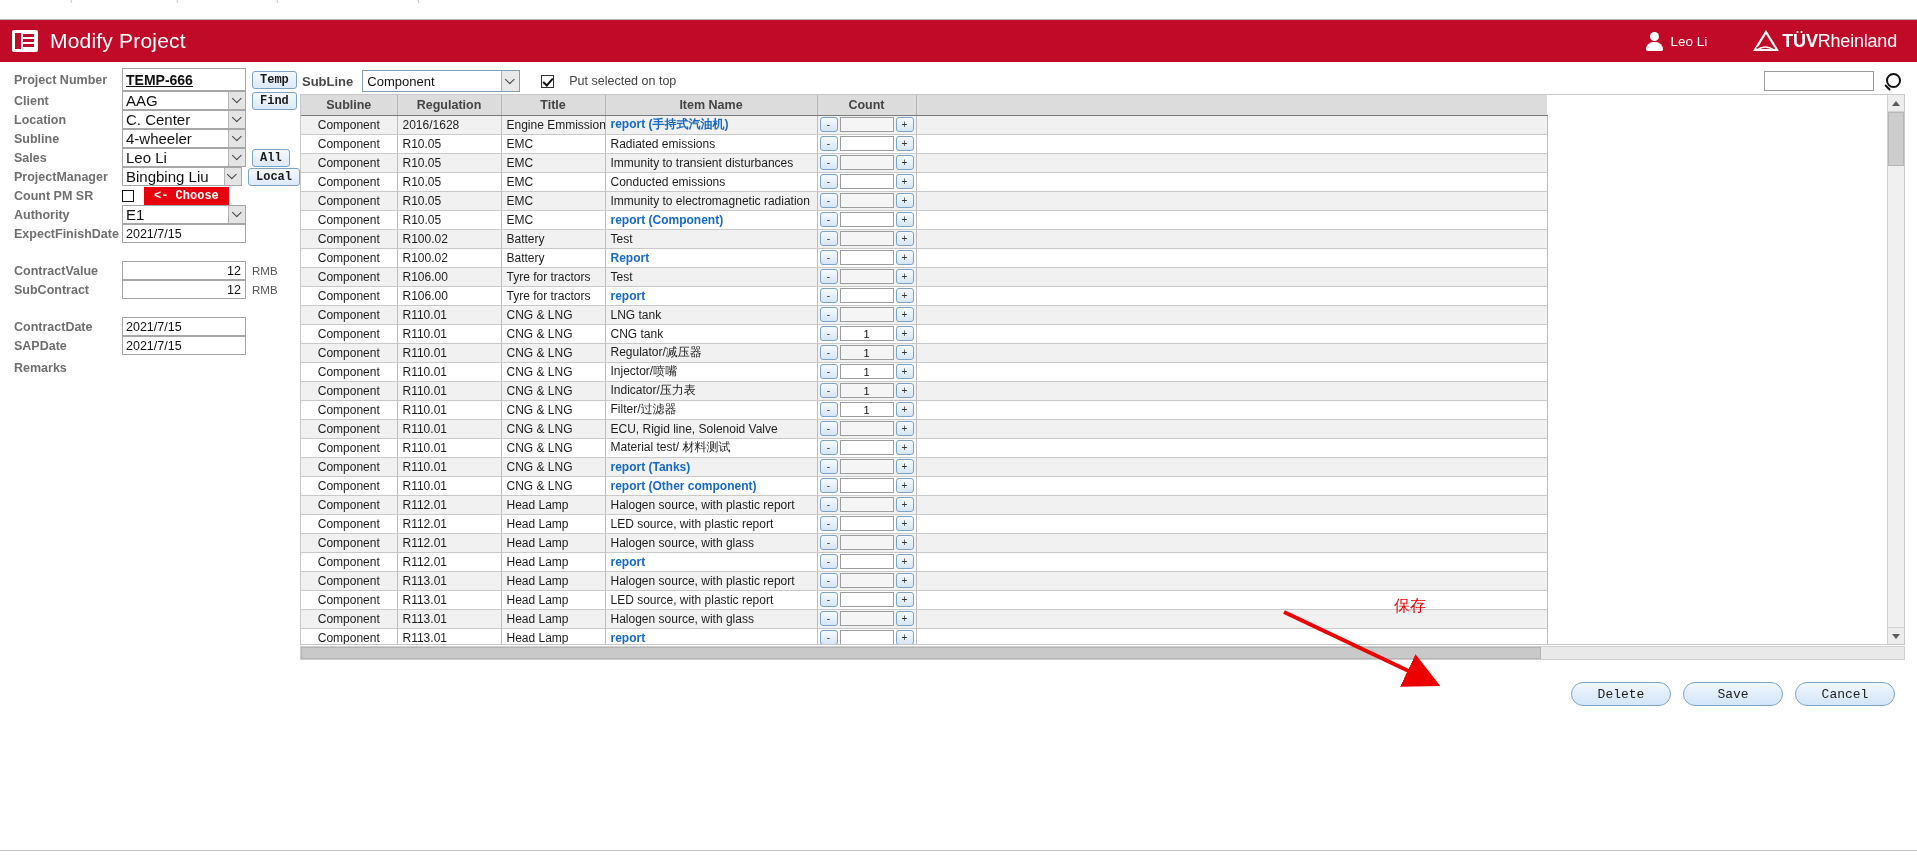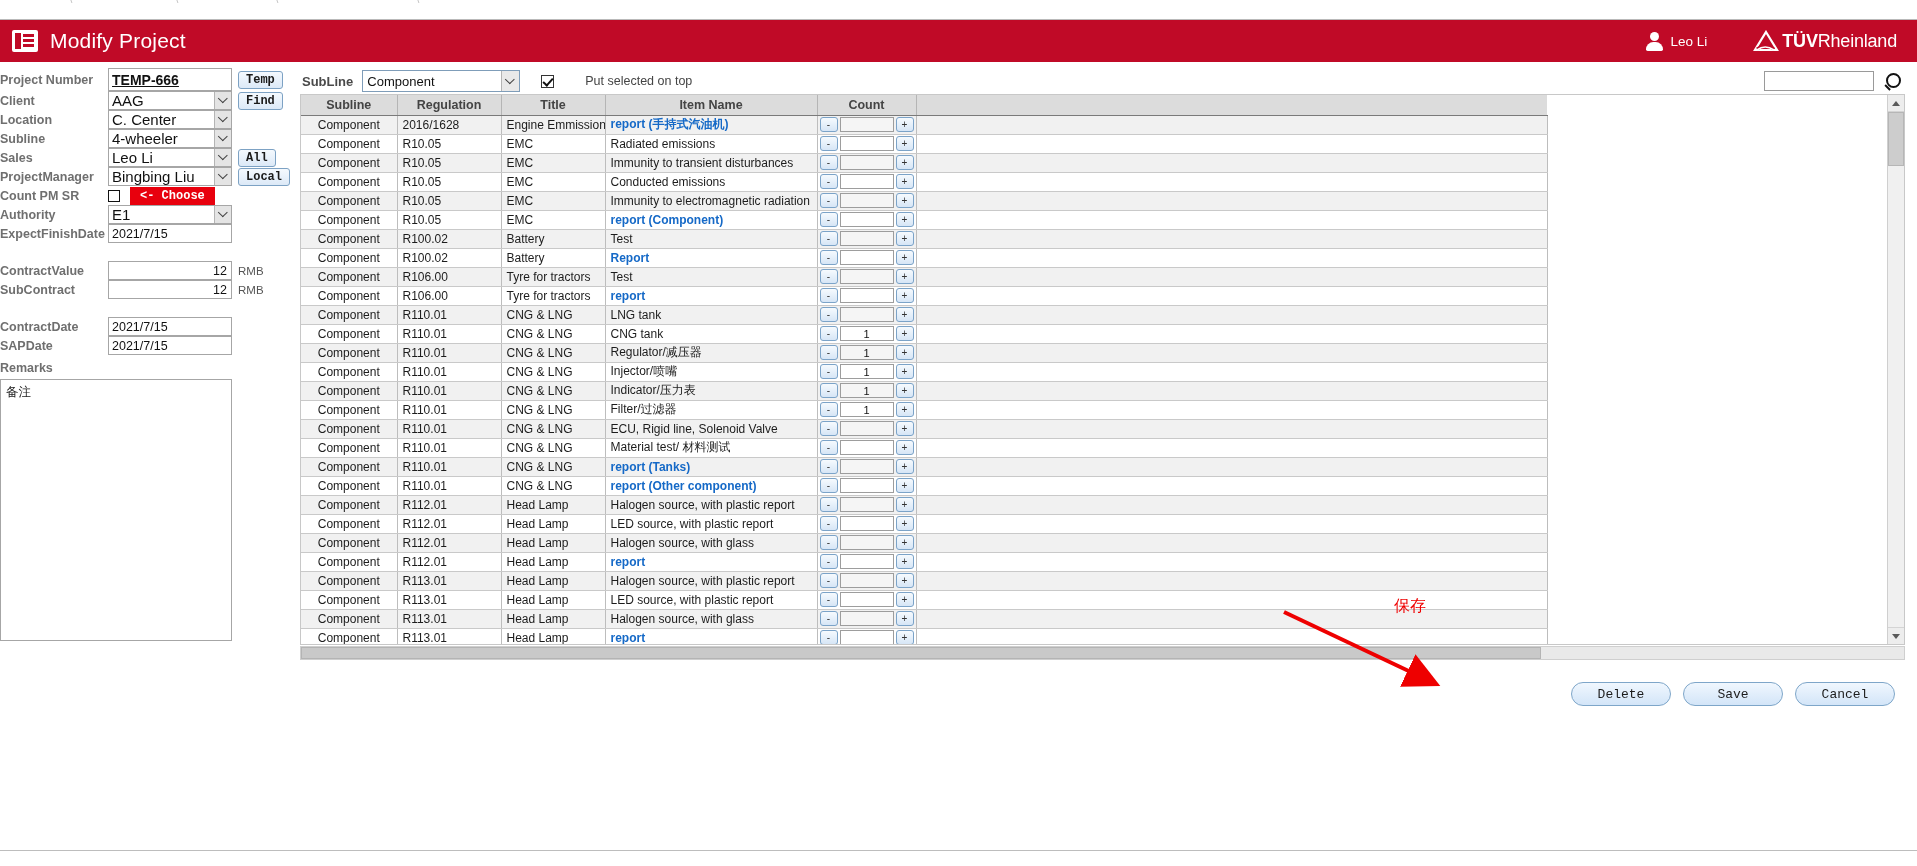--- a/index.html
+++ b/index.html
@@ -116,21 +116,21 @@
     background: #c00a27; padding: 2px 4px;
   }
   .tuv-tri { margin-right: 3px; }
   .tuv-text { font-size: 18px; color: #fff; letter-spacing: -.2px; }
   .tuv-text b { font-weight: bold; }
 
   
   .body-wrap { display: flex; height: 805px; padding-top: 6px; }
 
   
-  .form-pane { width: 300px; flex: 0 0 auto; padding-left: 0; }
+  .form-pane { width: 300px; flex: 0 0 auto; padding-left: 14px; }
   .form-row {
     display: flex; align-items: center;
     height: 19px; margin-bottom: 0px;
   }
   .form-row.tall { height: 23px; }
   .flabel {
     width: 108px; flex: 0 0 auto;
     font-size: 12.5px; color: #6f6f6f; font-weight: bold;
   }
   .finput {
@@ -228,21 +228,21 @@
     margin-left: 12px;
     position: relative; flex: 0 0 auto;
   }
   .tb-check::after {
     content: "";
     position: absolute; left: 3px; top: 0px;
     width: 4px; height: 8px;
     border-right: 2px solid #111; border-bottom: 2px solid #111;
     transform: rotate(42deg);
   }
-  .tb-check-label { font-size: 12.5px; color: #444; margin-left: 22px; }
+  .tb-check-label { font-size: 12.5px; color: #444; margin-left: 6px; }
   .search-wrap {
     margin-left: auto;
     display: flex; align-items: center; gap: 10px;
     padding-right: 4px;
   }
   .search-input {
     width: 110px; height: 20px;
     border: 1px solid #9a9a9a; background: #fff;
     font-size: 12px; padding: 0 3px;
     font-family: "Liberation Sans", sans-serif;
@@ -538,21 +538,20 @@
       <input class="finput" value="2021/7/15" style="">
     </div>
 
     <div class="form-row">
       <span class="flabel">SAPDate</span>
       <input class="finput" value="2021/7/15" style="">
     </div>
 
     <div style="margin-top:3px">
       <span class="remarks-label">Remarks</span>
-      <div class="remarks-box">备注</div>
     </div>
   </div>
 
   <div class="table-pane">
 
     <div class="toolbar">
       <span class="tb-label">SubLine</span>
       <div class="tb-select">
         <span>Component</span>
         <span class="arrowbox">

